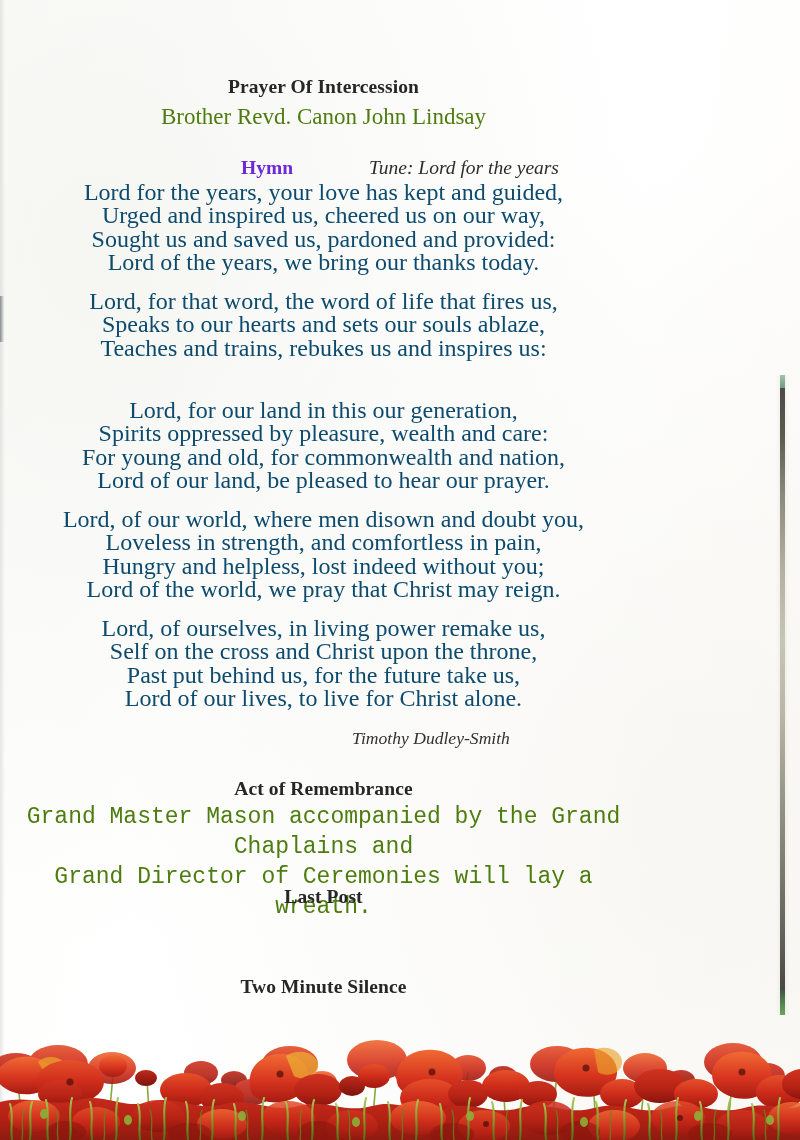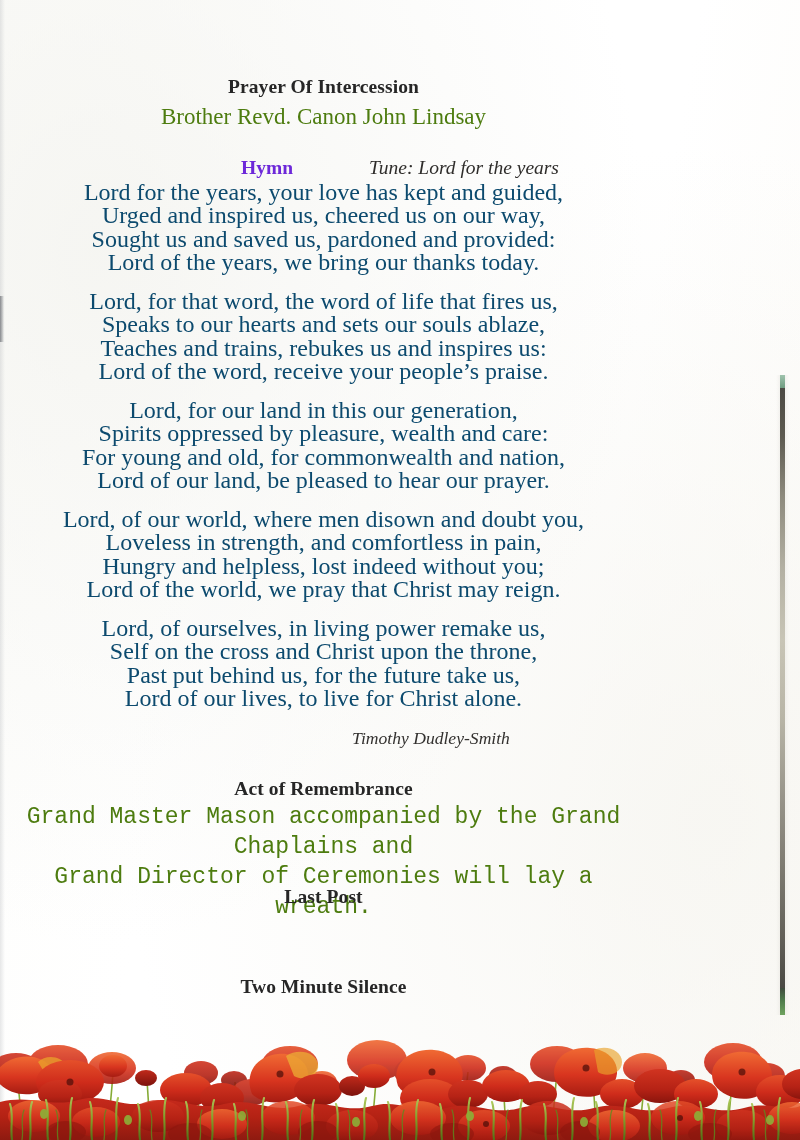--- a/index.html
+++ b/index.html
@@ -181,21 +181,20 @@
     <div class="verse-line">Lord for the years, your love has kept and guided,</div>
     <div class="verse-line">Urged and inspired us, cheered us on our way,</div>
     <div class="verse-line">Sought us and saved us, pardoned and provided:</div>
     <div class="verse-line">Lord of the years, we bring our thanks today.</div>
   </div>
 
   <div class="abs" style="top:290px;">
     <div class="verse-line">Lord, for that word, the word of life that fires us,</div>
     <div class="verse-line">Speaks to our hearts and sets our souls ablaze,</div>
     <div class="verse-line">Teaches and trains, rebukes us and inspires us:</div>
-    <div class="verse-line">Lord of the word, receive your people’s praise.</div>
   </div>
 
   <div class="abs" style="top:399px;">
     <div class="verse-line">Lord, for our land in this our generation,</div>
     <div class="verse-line">Spirits oppressed by pleasure, wealth and care:</div>
     <div class="verse-line">For young and old, for commonwealth and nation,</div>
     <div class="verse-line">Lord of our land, be pleased to hear our prayer.</div>
   </div>
 
   <div class="abs" style="top:508px;">

